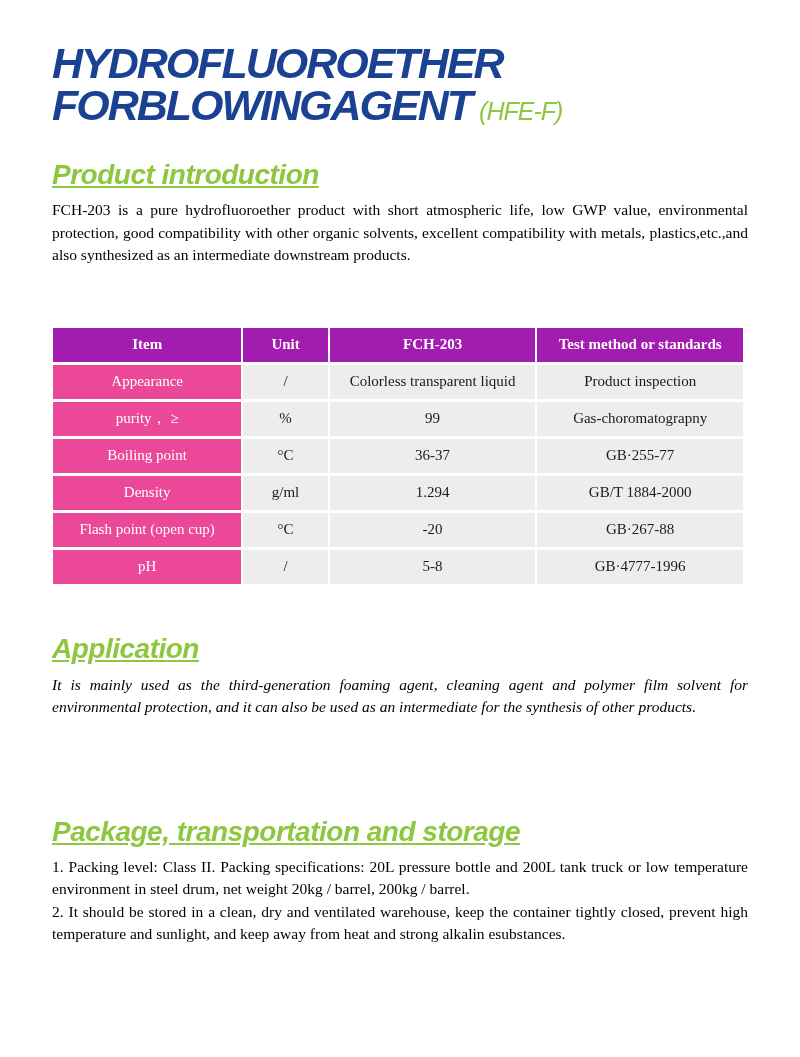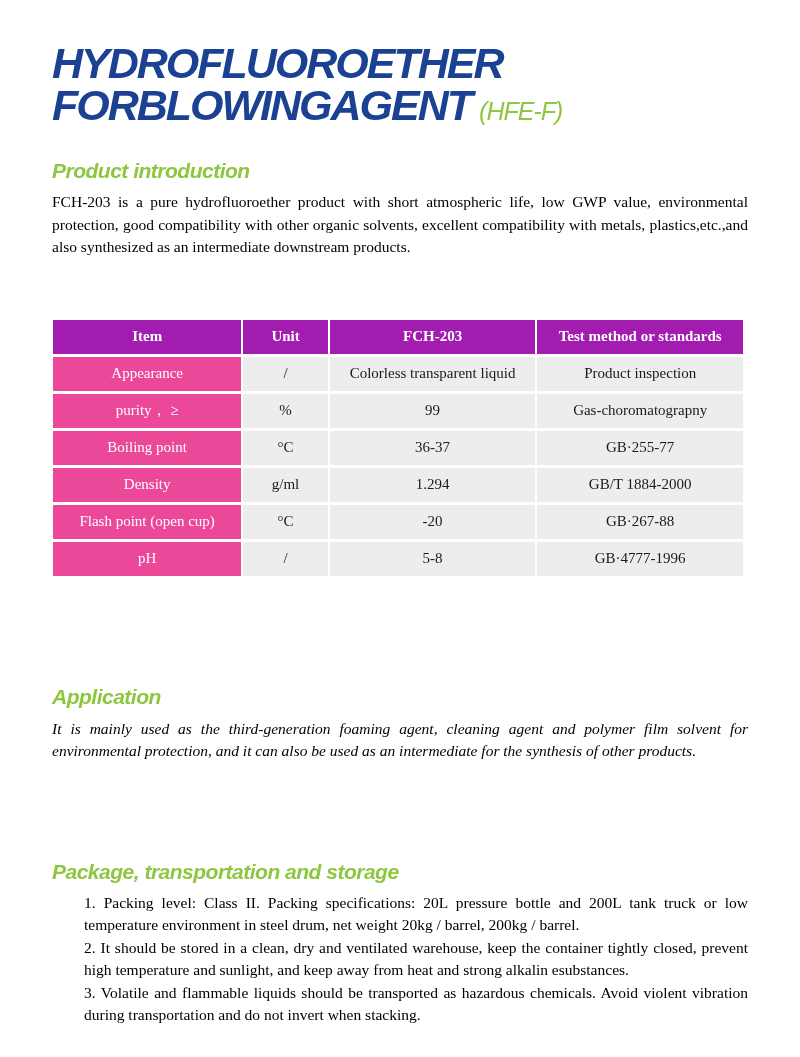--- a/index.html
+++ b/index.html
@@ -36,38 +36,39 @@
     font-size: 25px;
     letter-spacing: -1px;
     margin-left: 8px;
   }
   
   .section-heading {
     font-family: "Liberation Sans", sans-serif;
     font-weight: bold;
     font-style: italic;
     color: #8dc63f;
-    font-size: 21px;
+    font-size: 28px;
     letter-spacing: -0.5px;
+    text-decoration: underline;
   }
   
   .body-text {
     font-family: "Liberation Serif", serif;
     font-size: 15.5px;
     line-height: 22.5px;
     text-align: justify;
     color: #000000;
   }
   .sec-intro   { margin-top: 27px; }
   .sec-intro .body-text { margin-top: 8px; }
   .sec-technical { margin-top: 60px; }
-  .sec-application { margin-top: 107px; }
+  .sec-application { margin-top: 47px; }
   .sec-application .body-text { margin-top: 9px; font-style: italic; }
   .sec-package { margin-top: 97px; }
-  .sec-package .body-text { margin-top: 8px; margin-left: 32px; }
+  .sec-package .body-text { margin-top: 8px; }
   
   table.tech-table {
     margin-top: 9px;
     width: 692px;
     border-collapse: separate;
     border-spacing: 0;
     table-layout: fixed;
   }
   .tech-table th, .tech-table td {
     border: 1px solid #ffffff;
@@ -169,17 +170,16 @@
   <div class="sec-application">
     <h2 class="section-heading">Application</h2>
     <p class="body-text">It is mainly used as the third-generation foaming agent, cleaning agent and polymer film solvent for environmental protection, and it can also be used as an intermediate for the synthesis of other products.</p>
   </div>
 
   <div class="sec-package">
     <h2 class="section-heading">Package, transportation and storage</h2>
     <div class="body-text">
         <p>1. Packing level: Class II. Packing specifications: 20L pressure bottle and 200L tank truck or low temperature environment in steel drum, net weight 20kg / barrel, 200kg / barrel.</p>
         <p>2. It should be stored in a clean, dry and ventilated warehouse, keep the container tightly closed, prevent high temperature and sunlight, and keep away from heat and strong alkalin esubstances.</p>
-        <p>3. Volatile and flammable liquids should be transported as hazardous chemicals. Avoid violent vibration during transportation and do not invert when stacking.</p>
       </div>
   </div>
 
 </div>
 
 </body></html>

